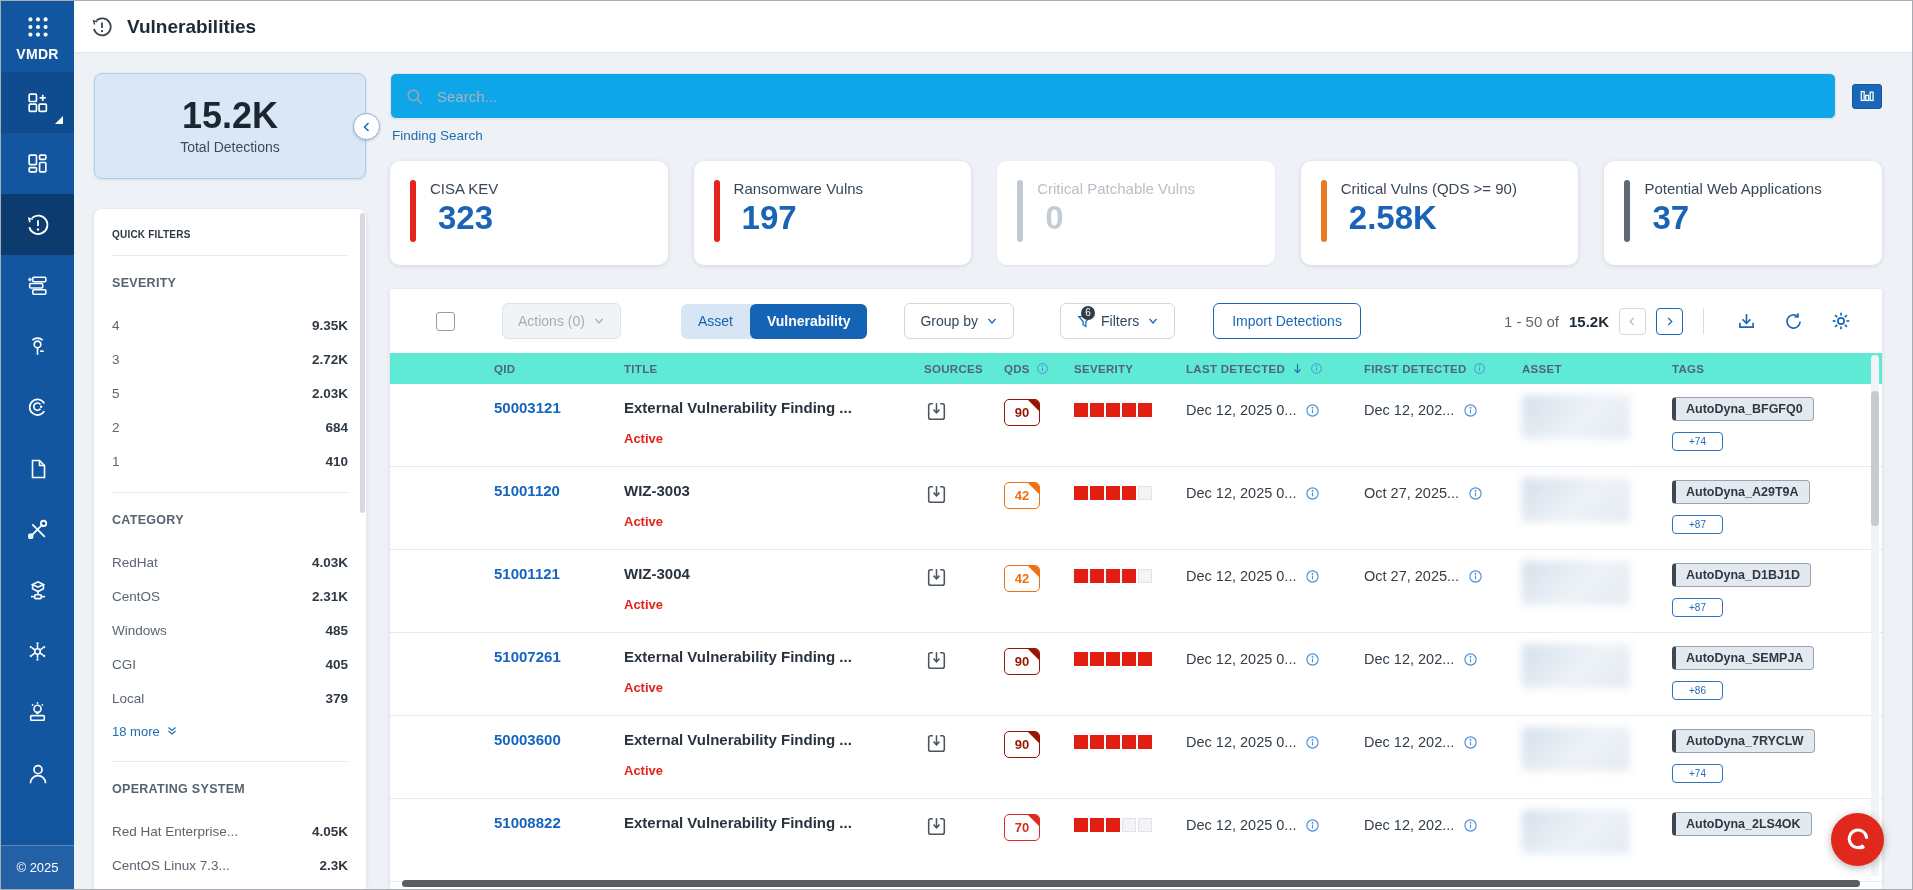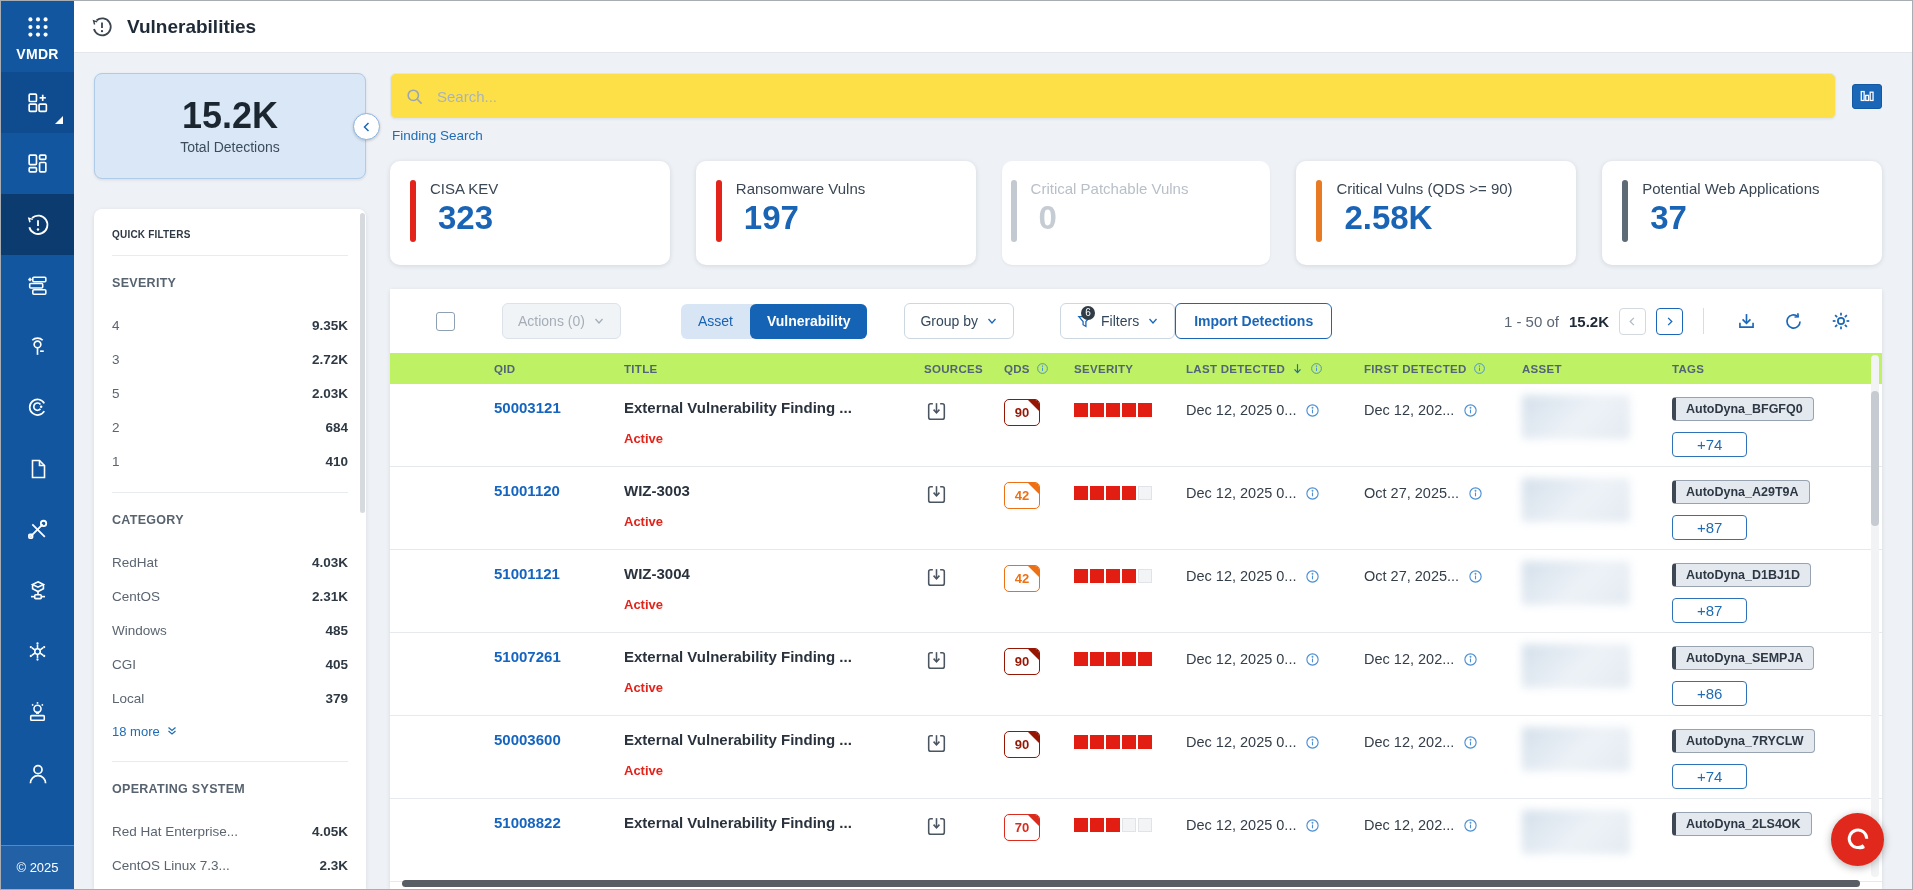--- a/index.html
+++ b/index.html
@@ -45,67 +45,67 @@
   .sec-title{font-size:12.5px;font-weight:bold;color:#57636F;letter-spacing:.3px;margin-bottom:18px;}
   .kv{height:34px;display:flex;align-items:center;justify-content:space-between;font-size:13.5px;cursor:pointer;}
   .kv .k{color:#5A6570;}
   .kv .v{color:#2E3944;font-weight:bold;}
   .more-link{height:32px;display:flex;align-items:center;gap:6px;color:#1F6CB5;font-size:13px;cursor:pointer;}
   .panel-scroll{position:absolute;right:1px;top:4px;width:5px;height:300px;background:#D6DADF;border-radius:3px;}
 
   
   .right-col{flex:1;min-width:0;display:flex;flex-direction:column;}
   .search-row{display:flex;align-items:center;gap:16px;flex:none;}
-  .search-box{flex:1;height:46px;background:#fde047;border:1px solid #E0E6EB;border-radius:6px;
+  .search-box{flex:1;height:46px;background:#0ea5e9;border:1px solid #E0E6EB;border-radius:6px;
     display:flex;align-items:center;padding:0 14px;gap:11px;box-shadow:0 1px 2px rgba(20,50,90,.05);}
   .search-box input{border:none;outline:none;flex:1;font-size:15px;color:#333;font-family:"Liberation Sans",sans-serif;background:transparent;}
   .search-box input::placeholder{color:#A9B3BD;}
   .chart-btn{width:30px;height:25px;background:#1A67B8;border:1px solid #1258A3;border-radius:3px;
     display:flex;align-items:center;justify-content:center;cursor:pointer;flex:none;padding:0;}
   .advanced{margin:9px 0 0 2px;font-size:13.5px;color:#1F6CB5;text-decoration:none;width:fit-content;}
 
   .cards-row{display:flex;gap:26px;margin-top:18px;flex:none;}
   .stat-card{flex:1;height:104px;background:#fff;border-radius:10px;box-shadow:0 1px 5px rgba(16,40,70,.12);
     padding:19px 20px;display:flex;gap:14px;cursor:pointer;}
   .stat-accent{width:6px;height:62px;border-radius:3px;flex:none;}
   .stat-label{font-size:15px;color:#3A4754;}
   .stat-value{font-size:33px;font-weight:bold;color:#1A64B5;line-height:1.15;margin-top:2px;margin-left:8px;}
   .stat-card.disabled .stat-label{color:#B8BFC7;}
   .stat-card.disabled .stat-value{color:#C6CCD3;}
-  .stat-card.disabled{box-shadow:0 1px 3px rgba(16,40,70,.06);padding-left:9px;}
+  .stat-card.disabled{box-shadow:0 1px 3px rgba(16,40,70,.06);}
 
   
   .table-card{margin-top:24px;background:#fff;border-radius:0;box-shadow:0 1px 4px rgba(16,40,70,.10);
     flex:1;min-height:0;position:relative;overflow:hidden;display:flex;flex-direction:column;}
   .toolbar{height:64px;display:flex;align-items:center;padding:0 22px 0 46px;flex:none;}
   .checkbox{width:19px;height:19px;border:1.5px solid #8FA0B0;border-radius:3px;background:#fff;cursor:pointer;flex:none;}
   .pill{display:flex;align-items:center;gap:8px;height:36px;padding:0 15px;border-radius:6px;font-size:14px;cursor:pointer;}
   .pill.disabled{background:#F1F4F7;border:1px solid #DBE2E9;color:#A5AEB8;margin-left:47px;cursor:default;}
   .seg-ctl{margin-left:60px;display:flex;background:#D8E5F5;border-radius:6px;height:35px;align-items:stretch;}
   .seg{display:flex;align-items:center;padding:0 17px;font-size:14px;color:#1863B4;border-radius:6px;cursor:pointer;}
   .seg.sel{background:#1463B5;color:#fff;font-weight:bold;}
   .pill.outline{border:1px solid #CDD7E1;background:#fff;color:#33475C;}
   .groupby{margin-left:37px;}
   .filters{margin-left:46px;position:relative;}
   .funnel-wrap{position:relative;display:flex;}
   .badge{position:absolute;top:-7px;left:5px;min-width:14px;height:14px;border-radius:7px;background:#323C46;color:#fff;
     font-size:10px;display:flex;align-items:center;justify-content:center;padding:0 3px;}
-  .import-btn{height:36px;padding:0 18px;border-radius:6px;border:1px solid #1A67B8;background:#fff;
-    color:#1A67B8;font-size:14px;cursor:pointer;font-family:"Liberation Sans",sans-serif;font-weight:bold;}
+  .import-btn{margin-left:38px;height:36px;padding:0 18px;border-radius:6px;border:1px solid #1A67B8;background:#fff;
+    color:#1A67B8;font-size:14px;cursor:pointer;font-family:"Liberation Sans",sans-serif;}
   .pag{margin-left:auto;display:flex;align-items:center;gap:10px;}
   .pag-range{font-size:15px;color:#5C6774;}
   .pag-total{font-size:15px;font-weight:bold;color:#1F2A37;}
   .pag-btn{width:27px;height:27px;border-radius:4px;background:#fff;display:flex;align-items:center;justify-content:center;cursor:pointer;padding:0;}
   .pag-btn.prev{border:1px solid #D4D9DF;color:#B3BAC2;cursor:default;}
   .pag-btn.next{border:1px solid #1A67B8;color:#1A67B8;}
   .tb-divider{width:1px;height:26px;background:#D8DDE2;margin:0 14px 0 10px;}
   .icon-btn{background:none;border:none;padding:0;margin:0 8px;cursor:pointer;display:flex;color:#1A67B8;}
 
   .tr{display:grid;grid-template-columns:90px 130px 300px 80px 70px 112px 178px 158px 150px minmax(0,1fr);}
-  .thead{background:#bef264;height:31px;align-items:center;flex:none;font-size:11.5px;font-weight:bold;
+  .thead{background:#5eead4;height:31px;align-items:center;flex:none;font-size:11.5px;font-weight:bold;
     color:#53637A;letter-spacing:.3px;}
   .th,.td{padding-left:14px;min-width:0;}
   .th{display:flex;align-items:center;gap:6px;white-space:nowrap;}
   .tbody{flex:1;overflow:hidden;}
   .row{height:83px;border-bottom:1px solid #E6EAEE;align-items:start;padding-top:15px;cursor:default;}
   .qid{color:#1565C0;font-size:15px;font-weight:bold;text-decoration:none;cursor:pointer;}
   .ttl{font-size:15px;font-weight:bold;color:#2A333D;white-space:nowrap;overflow:hidden;text-overflow:ellipsis;}
   .status{margin-top:15px;font-size:13px;font-weight:bold;color:#E2231A;}
   .src-icon{color:#4A5560;display:inline-flex;}
   .qds-badge{position:relative;display:inline-flex;align-items:center;justify-content:center;min-width:36px;height:27px;
@@ -115,21 +115,21 @@
   .sev{display:flex;gap:2px;margin-top:4px;}
   .sq{width:14px;height:14px;background:#F2F4F6;border:1px solid #E0E4E8;}
   .sq.f{background:#E21D12;border-color:#E21D12;}
   .date-cell{display:flex;align-items:center;gap:9px;font-size:14.5px;color:#333E49;white-space:nowrap;margin-top:3px;}
   .info-ic{display:inline-flex;flex:none;cursor:pointer;}
   .asset-blur{width:108px;height:44px;border-radius:2px;background:linear-gradient(135deg,#D5E0EB 0%,#EDF2F7 55%,#E3EAF1 100%);
     filter:blur(4px);margin-top:-4px;}
   .tags-cell{display:flex;flex-direction:column;align-items:flex-start;gap:11px;margin-top:-2px;}
   .tag-pill{background:#E4E9EF;border:1px solid #97A3B1;border-left:4px solid #3E4854;border-radius:4px;
     padding:4px 10px;font-size:12.5px;font-weight:bold;color:#2E3844;cursor:pointer;white-space:nowrap;}
-  .tag-more{background:#fff;border:1px solid #2E72B8;border-radius:4px;padding:3px 24px;font-size:15px;color:#1F6CB5;cursor:pointer;}
+  .tag-more{background:#fff;border:1px solid #2E72B8;border-radius:4px;padding:3px 16px;font-size:10px;color:#1F6CB5;cursor:pointer;}
   .vscroll{position:absolute;right:3px;top:66px;bottom:12px;width:8px;background:#F2F3F5;border-radius:4px;}
   .vscroll-thumb{position:absolute;top:36px;left:0;width:8px;height:135px;background:#C6CBD1;border-radius:4px;cursor:pointer;}
   .hscroll-thumb{position:absolute;bottom:2px;left:12px;right:22px;height:7px;background:#585E64;border-radius:4px;cursor:pointer;}
 
   .q-fab{position:absolute;left:1830px;top:812px;width:53px;height:53px;border-radius:50%;background:#E0281C;border:none;
     box-shadow:0 2px 8px rgba(0,0,0,.3);display:flex;align-items:center;justify-content:center;cursor:pointer;z-index:9;}
 </style>
 </head>
 <body>
 

